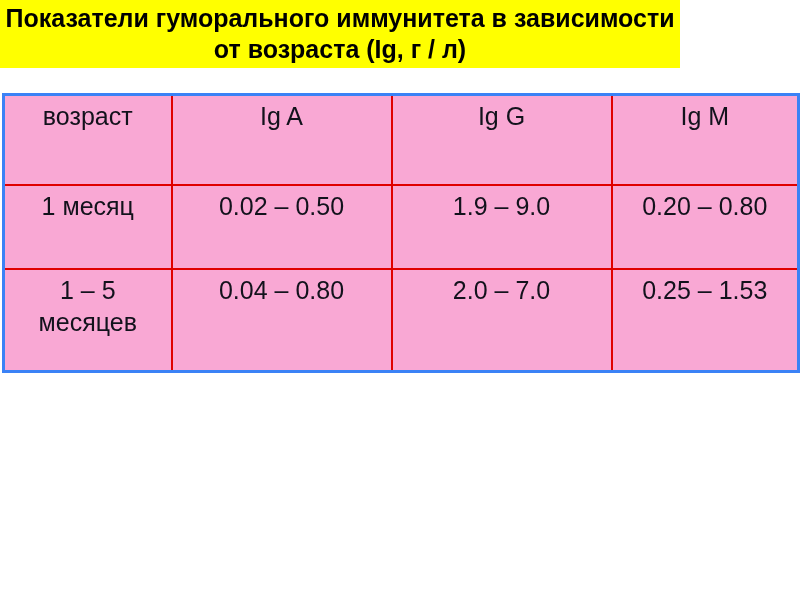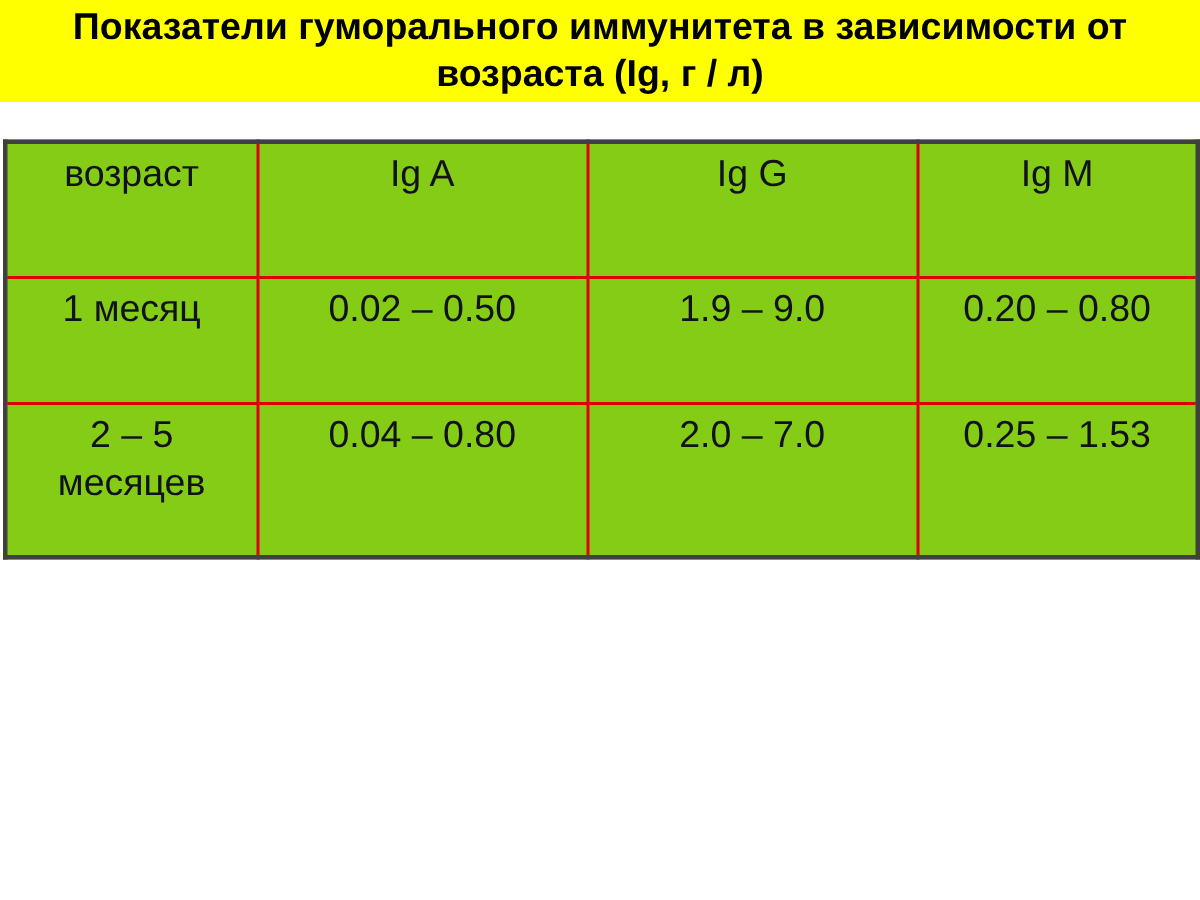--- a/index.html
+++ b/index.html
@@ -12,42 +12,42 @@
     position: relative;
     width: 800px;
     height: 600px;
     background: #ffffff;
     overflow: hidden;
   }
   .title-band {
     position: absolute;
     top: 0;
     left: 0;
-    width: 800px;
+    width: 680px;
     height: 68px;
     background: #ffff00;
   }
   .slide-title {
     margin: 3px auto 0;
     max-width: 760px;
     font-size: 25px;
     font-weight: bold;
     line-height: 1.22;
     color: #000000;
     text-align: center;
   }
   .data-table {
     position: absolute;
     top: 93px;
     left: 2px;
     width: 795px;
     border-collapse: collapse;
     table-layout: fixed;
-    background: #84cc16;
-    border: 3px solid #404040;
+    background: #f9a8d4;
+    border: 3px solid #3b82f6;
   }
   .data-table th,
   .data-table td {
     border: 2px solid #e00000;
     vertical-align: top;
     text-align: center;
     font-size: 25px;
     font-weight: normal;
     color: #12121c;
     padding: 4px 4px 0 4px;
@@ -85,21 +85,21 @@
       </tr>
     </thead>
     <tbody>
       <tr class="row-1">
         <td>1 месяц</td>
         <td>0.02 – 0.50</td>
         <td>1.9 – 9.0</td>
         <td>0.20 – 0.80</td>
       </tr>
       <tr class="row-2">
-        <td>2 – 5 месяцев</td>
+        <td>1 – 5 месяцев</td>
         <td>0.04 – 0.80</td>
         <td>2.0 – 7.0</td>
         <td>0.25 – 1.53</td>
       </tr>
     </tbody>
   </table>
 
 </div>
 
 </body></html>

